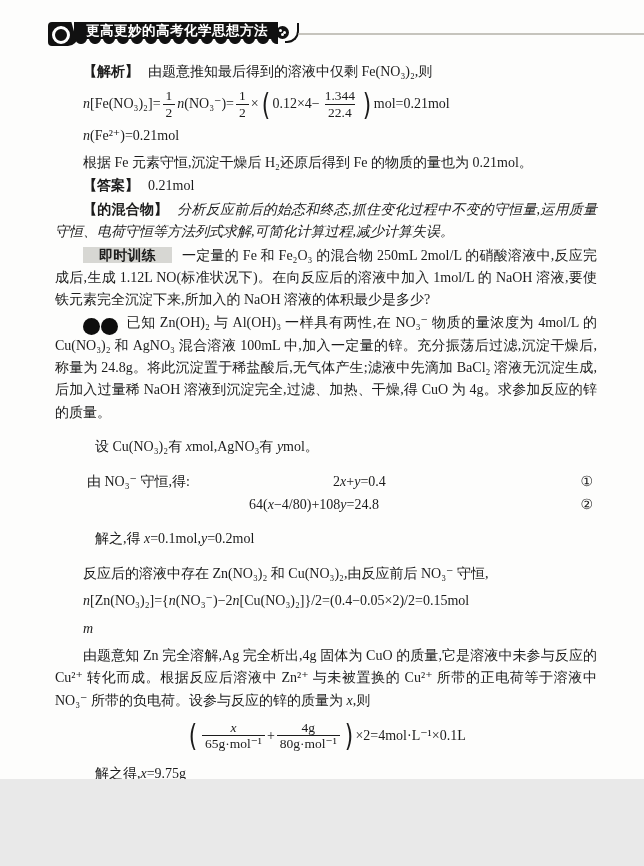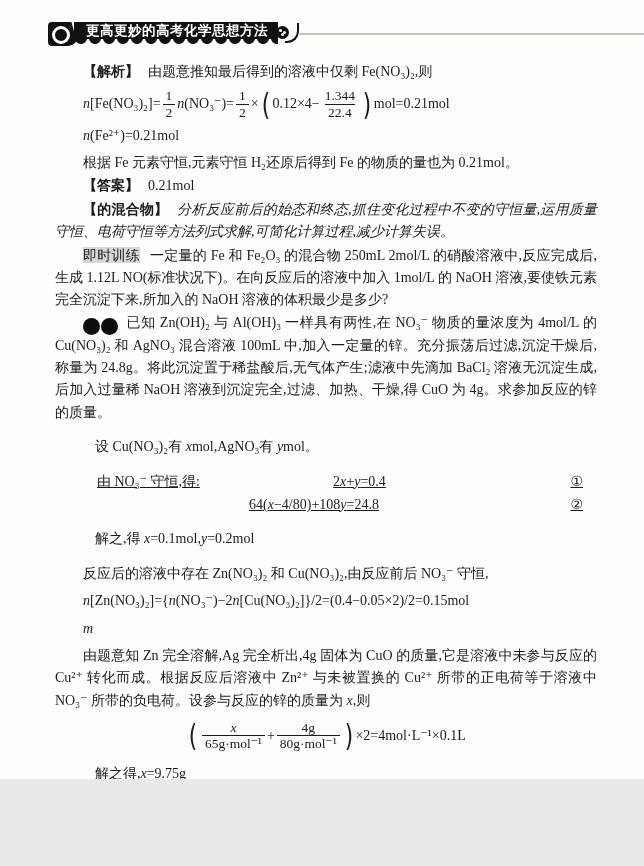--- a/index.html
+++ b/index.html
@@ -52,22 +52,22 @@
     line-height:22.4px;text-align:justify;
   }
   p{margin:0;text-indent:2em;}
   .label{
     font-family:"Liberation Sans","DejaVu Sans",sans-serif;
     font-weight:bold;margin-right:9px;margin-top:16px;
   }
   .kai{font-style:italic;}
   .it{font-style:italic;}
   .drill-badge{
-    font-family:"Liberation Sans","DejaVu Sans",sans-serif;font-weight:normal;
-    background:#d7d7d3;padding:0 0;margin-right:10px;
+    font-family:"Liberation Sans","DejaVu Sans",sans-serif;font-weight:bold;
+    background:#d7d7d3;padding:0 16px;margin-right:10px;
   }
   .ex-badge{display:inline-flex;gap:1px;vertical-align:-3px;margin-right:8px;}
   .ex-circle{
     width:17px;height:17px;border-radius:50%;background:#0e0e0e;color:#fff;
     font-family:"Liberation Sans","DejaVu Sans",sans-serif;
     font-size:10.5px;font-weight:bold;
     display:inline-flex;align-items:center;justify-content:center;
   }
   
   .formula{
@@ -79,21 +79,21 @@
   .frac{
     display:inline-flex;flex-direction:column;align-items:center;
     vertical-align:middle;margin:0 2px;line-height:1.12;font-size:13.5px;
   }
   .frac .num{padding:0 3px;}
   .frac .den{border-top:1.2px solid #1b1b1b;padding:0 3px;}
   .paren{
     font-size:30px;font-weight:400;line-height:.9;margin:0 1px;
     font-family:"DejaVu Sans",sans-serif;transform:scaleX(.72);
   }
-  .eqrow{display:flex;align-items:center;text-indent:0;margin:1px 14px;text-decoration:underline;}
+  .eqrow{display:flex;align-items:center;text-indent:0;margin:1px 4px;}
   .eq-l{margin-left:2em;white-space:pre;}
   .eq-c{flex:1;text-align:center;white-space:pre;}
   .eq-c.shift{padding-right:40px;}
   .eq-n{width:24px;text-align:right;flex:none;}
 </style>
 </head>
 <body>
 
 <div class="page">
 
@@ -116,21 +116,21 @@
   </div>
 
   <div class="content">
 
     <p><span class="label">【解析】</span><span>由题意推知最后得到的溶液中仅剩 Fe(NO₃)₂,则</span></p>
 
     <div class="formula"><span class="it">n</span><span>[Fe(NO₃)₂]=</span><span class="frac"><span class="num">1</span><span class="den">2</span></span><span class="it">n</span><span>(NO₃⁻)=</span><span class="frac"><span class="num">1</span><span class="den">2</span></span><span>×</span><span class="paren">(</span><span>0.12×4−</span><span class="frac"><span class="num">1.344</span><span class="den">22.4</span></span><span class="paren">)</span><span>mol=0.21mol</span></div>
 
     <div class="formula"><span class="it">n</span><span>(Fe²⁺)=0.21mol</span></div>
 
-    <p>根据 Fe 元素守恒,元素守恒 H₂还原后得到 Fe 的物质的量也为 0.21mol。</p>
+    <p>根据 Fe 元素守恒,沉淀干燥后 H₂还原后得到 Fe 的物质的量也为 0.21mol。</p>
 
     <p><span class="label">【答案】</span><span>0.21mol</span></p>
 
     <p><span class="label">【的混合物】</span><span class="kai">分析反应前后的始态和终态,抓住变化过程中不变的守恒量,运用质量守恒、电荷守恒等方法列式求解,可简化计算过程,减少计算失误。</span></p>
 
     <p><span class="drill-badge">即时训练</span><span>一定量的 Fe 和 Fe₂O₃ 的混合物 250mL 2mol/L 的硝酸溶液中,反应完成后,生成 1.12L NO(标准状况下)。在向反应后的溶液中加入 1mol/L 的 NaOH 溶液,要使铁元素完全沉淀下来,所加入的 NaOH 溶液的体积最少是多少?</span></p>
 
     <p><span class="ex-badge">
           <span class="ex-circle">例</span>
           <span class="ex-circle">3</span>

